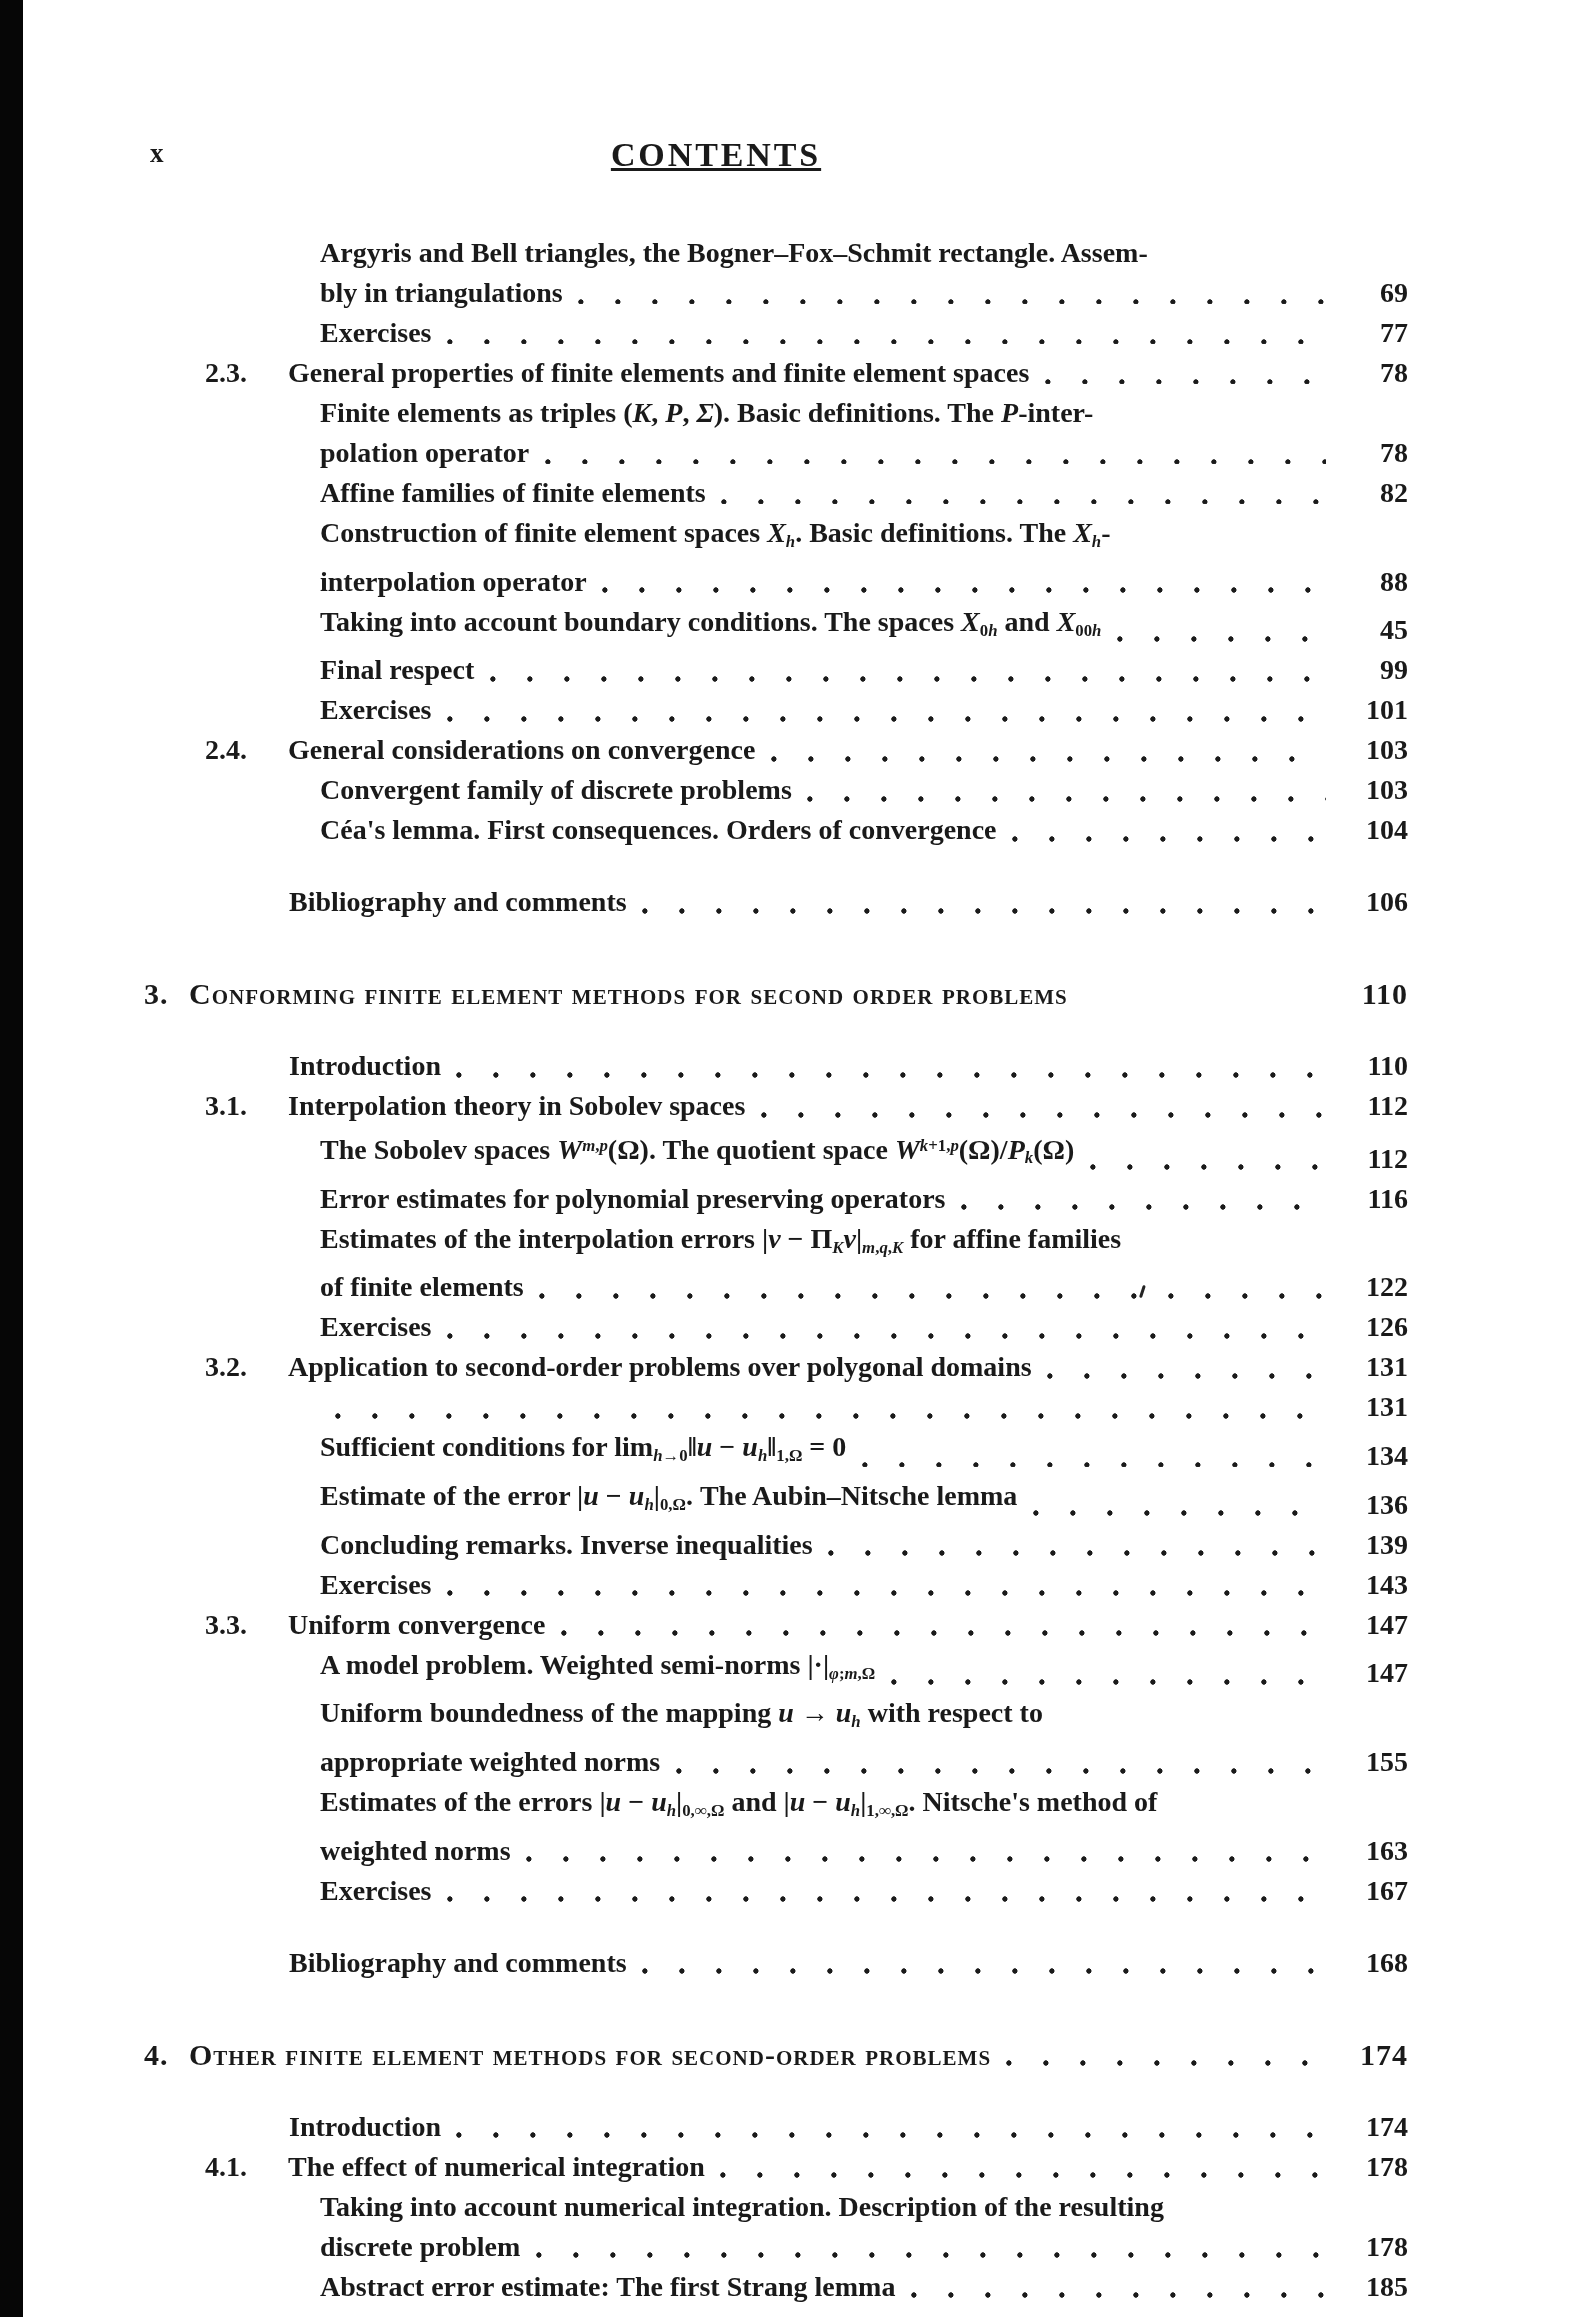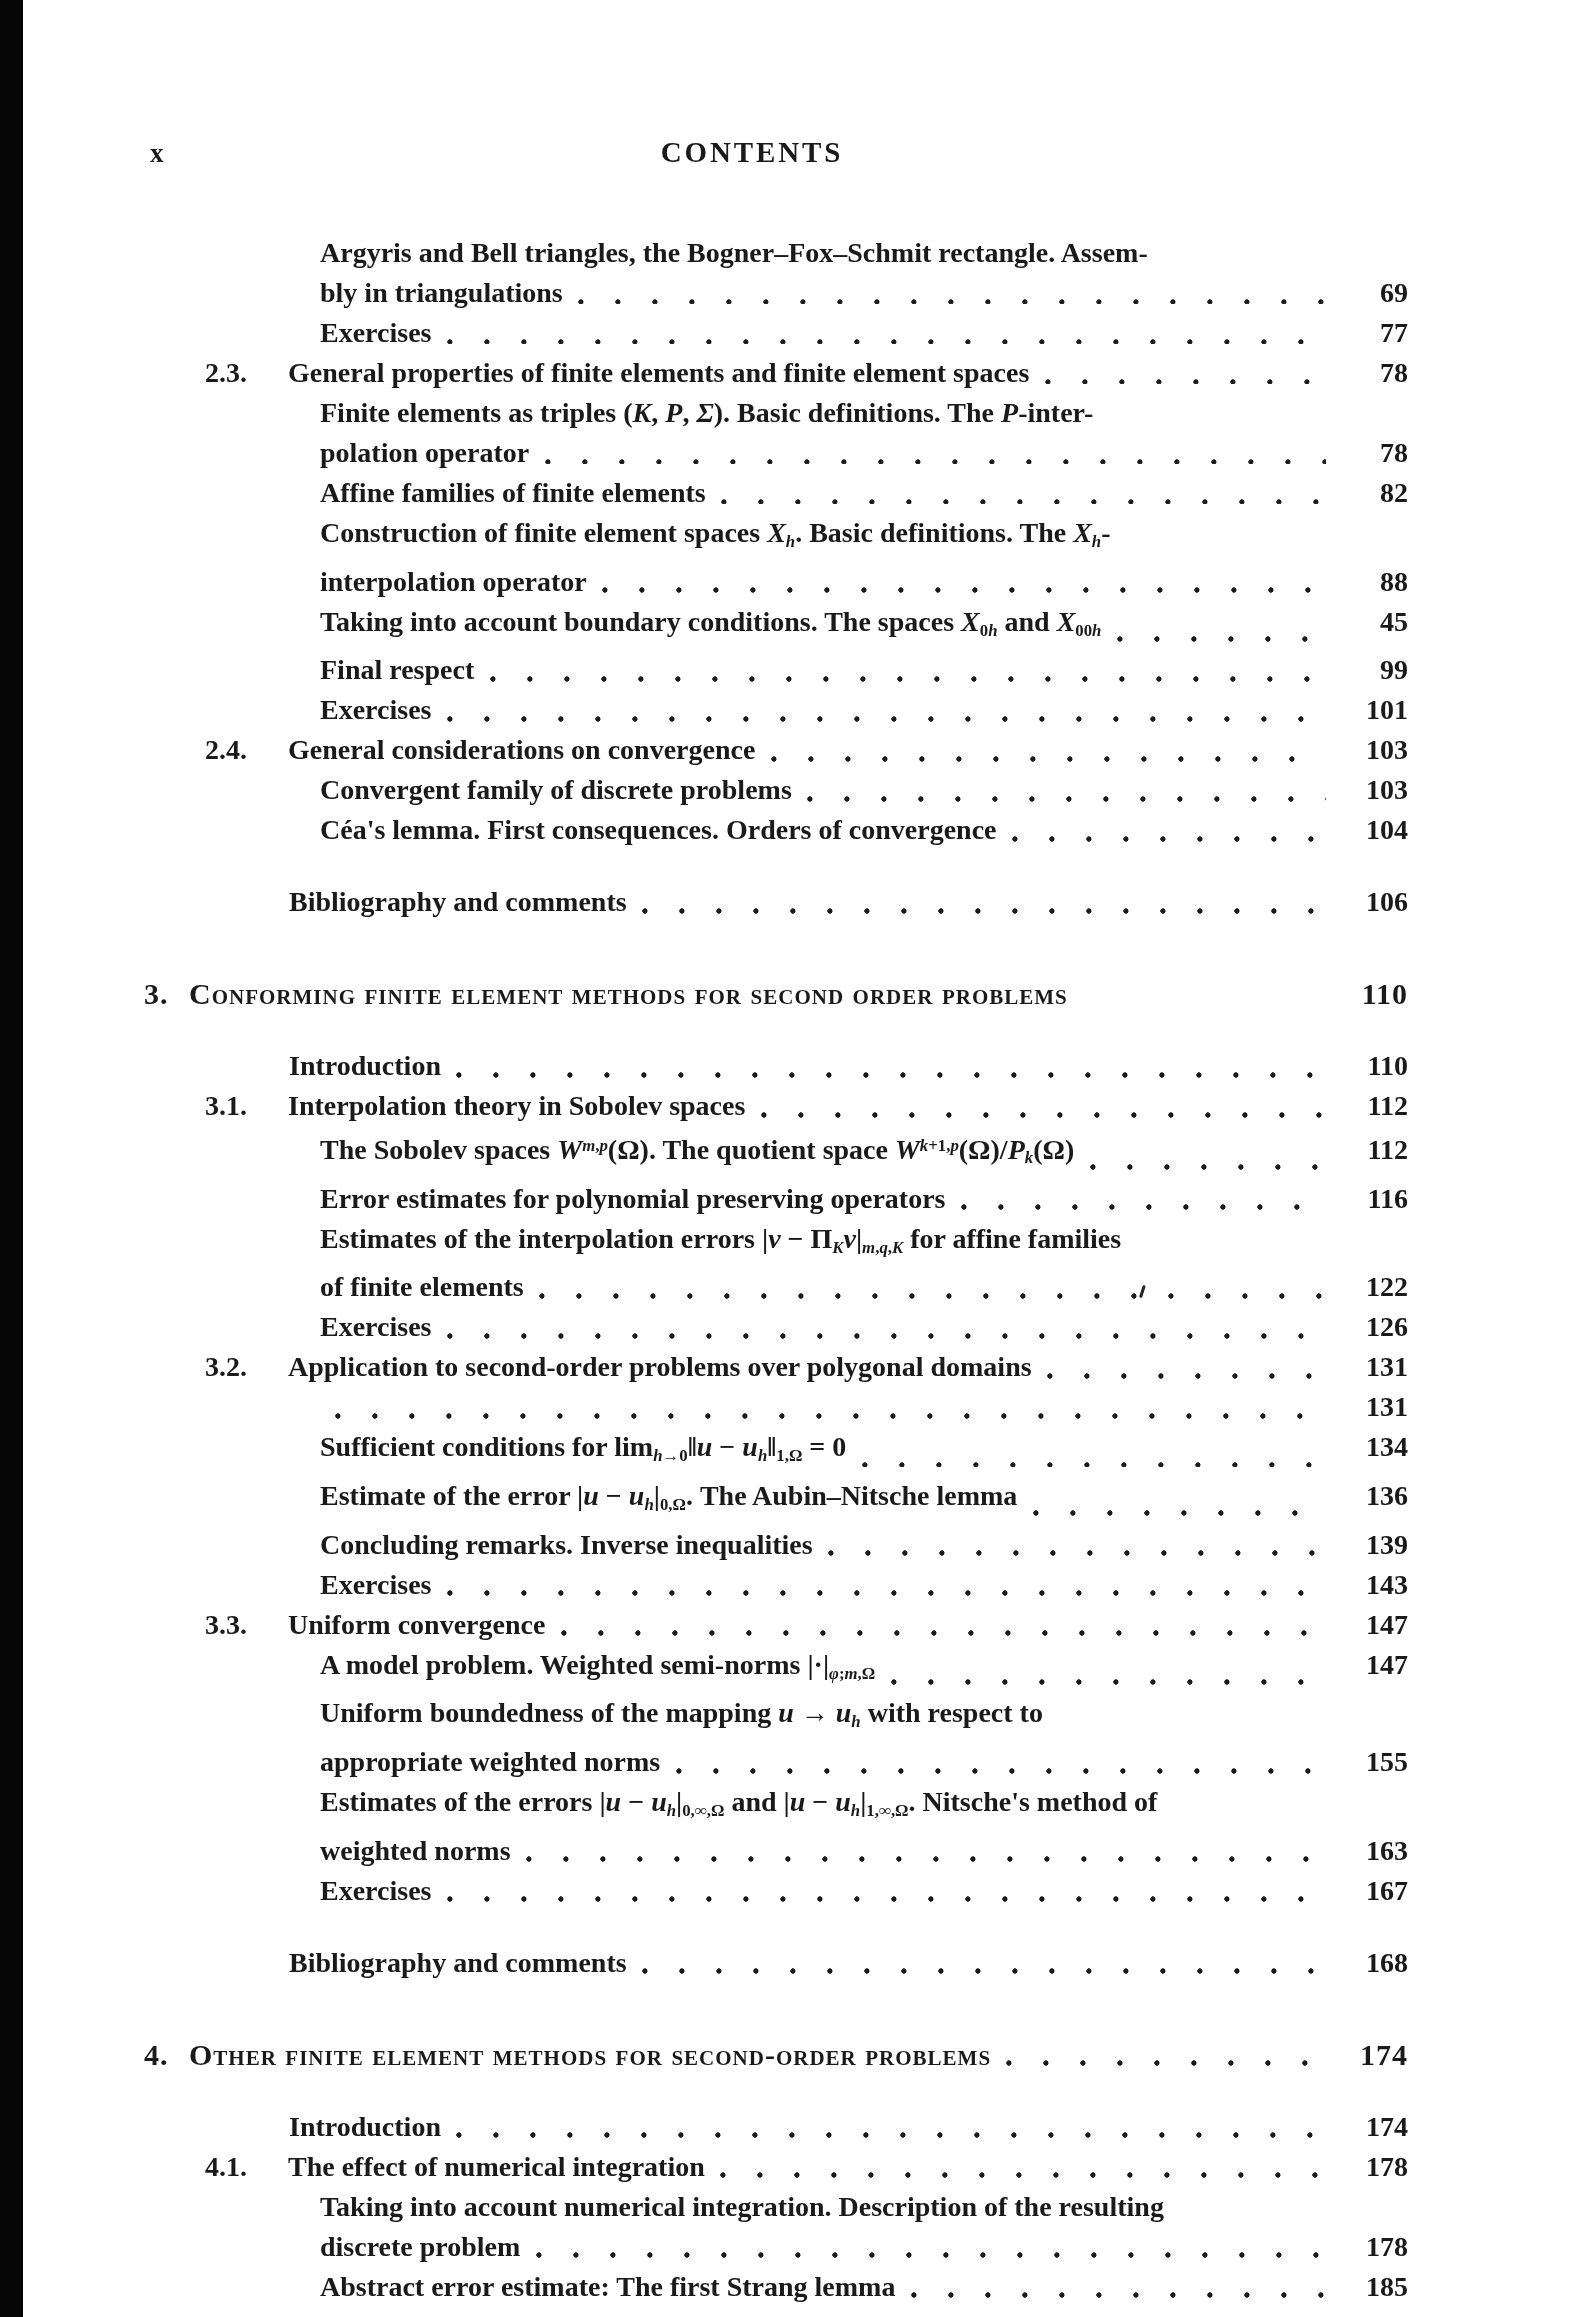--- a/index.html
+++ b/index.html
@@ -3,25 +3,25 @@
 <meta charset="utf-8">
 <style>
   html, body { margin:0; padding:0; background:#ffffff; }
   .page {
     position:relative; width:1585px; height:2317px; background:#ffffff;
     overflow:hidden; color:#1a1a1a; font-weight:600;
     font-family:"Liberation Serif","DejaVu Serif",serif;
   }
   .scan-bar { position:absolute; left:0; top:0; width:23px; height:2317px; background:#060606; }
   .folio { position:absolute; left:150px; top:138px; font-size:27px; }
-  .header-title { position:absolute; left:752px; top:136px; transform:translateX(-50%); font-size:29px; letter-spacing:2.9px; }
+  .header-title { position:absolute; left:716px; top:136px; transform:translateX(-50%); font-size:34px; letter-spacing:2.9px;text-decoration:underline; }
   .toc { position:absolute; left:144px; top:233px; width:1264px; }
   .row { display:flex; align-items:baseline; line-height:40px; font-size:28px; }
   .row .title { white-space:nowrap; }
-  .row.sub   { padding-left:176px; }
+  .row.sub   { padding-left:176px;align-items:flex-end; }
   .row.intro { padding-left:145px;margin-top:32px; }
   .row.section { padding-left:61px;justify-content:flex-end; }
   .row.section .num { display:inline-block; width:83px; }
   .row.chapter .num { display:inline-block; width:45px; font-variant:normal; }
   .row.chapter { margin-top:52px; margin-bottom:15.4px; font-variant:small-caps; letter-spacing:1px; font-size:30px; }
   .leader { flex:1 1 auto; align-self:stretch; position:relative; min-width:17.3px; }
   .leader::before {
     content:""; position:absolute; left:15.4px; right:19px; bottom:8.6px; height:5.8px;
     background-image:radial-gradient(circle at 2.9px 2.9px, #1a1a1a 2.3px, transparent 2.9px);
     background-size:37px 5.8px; background-repeat:repeat-x;

